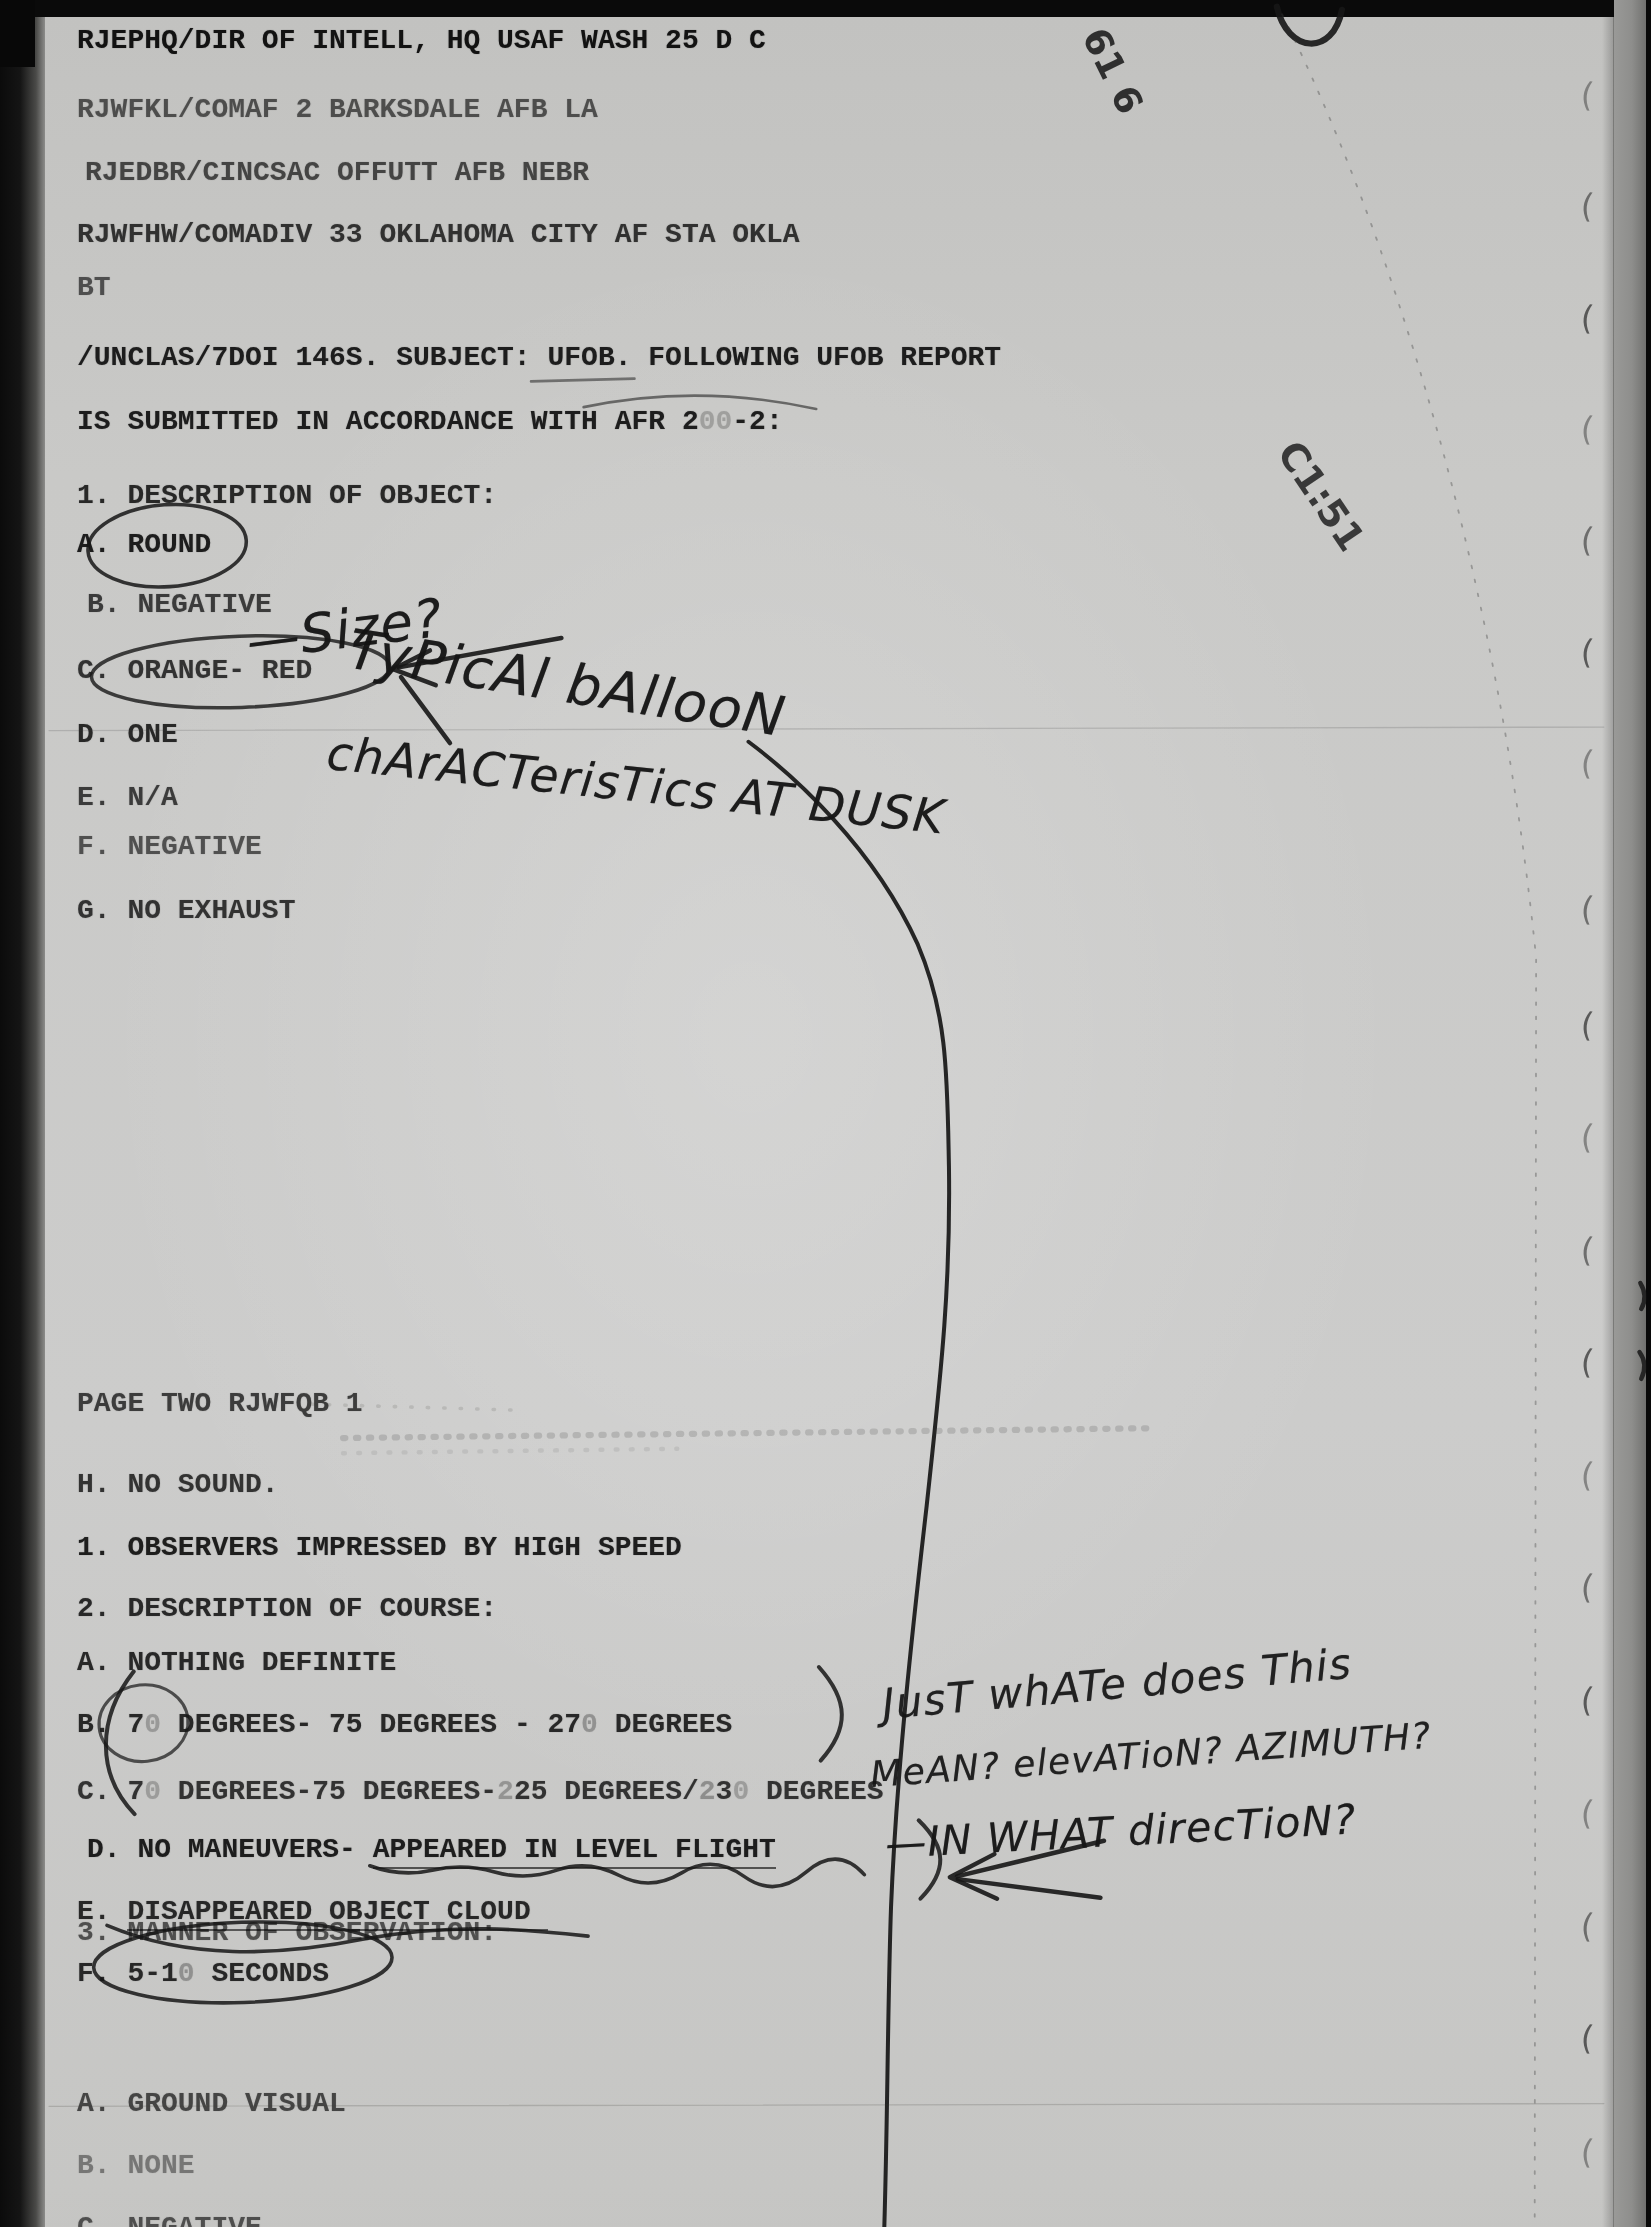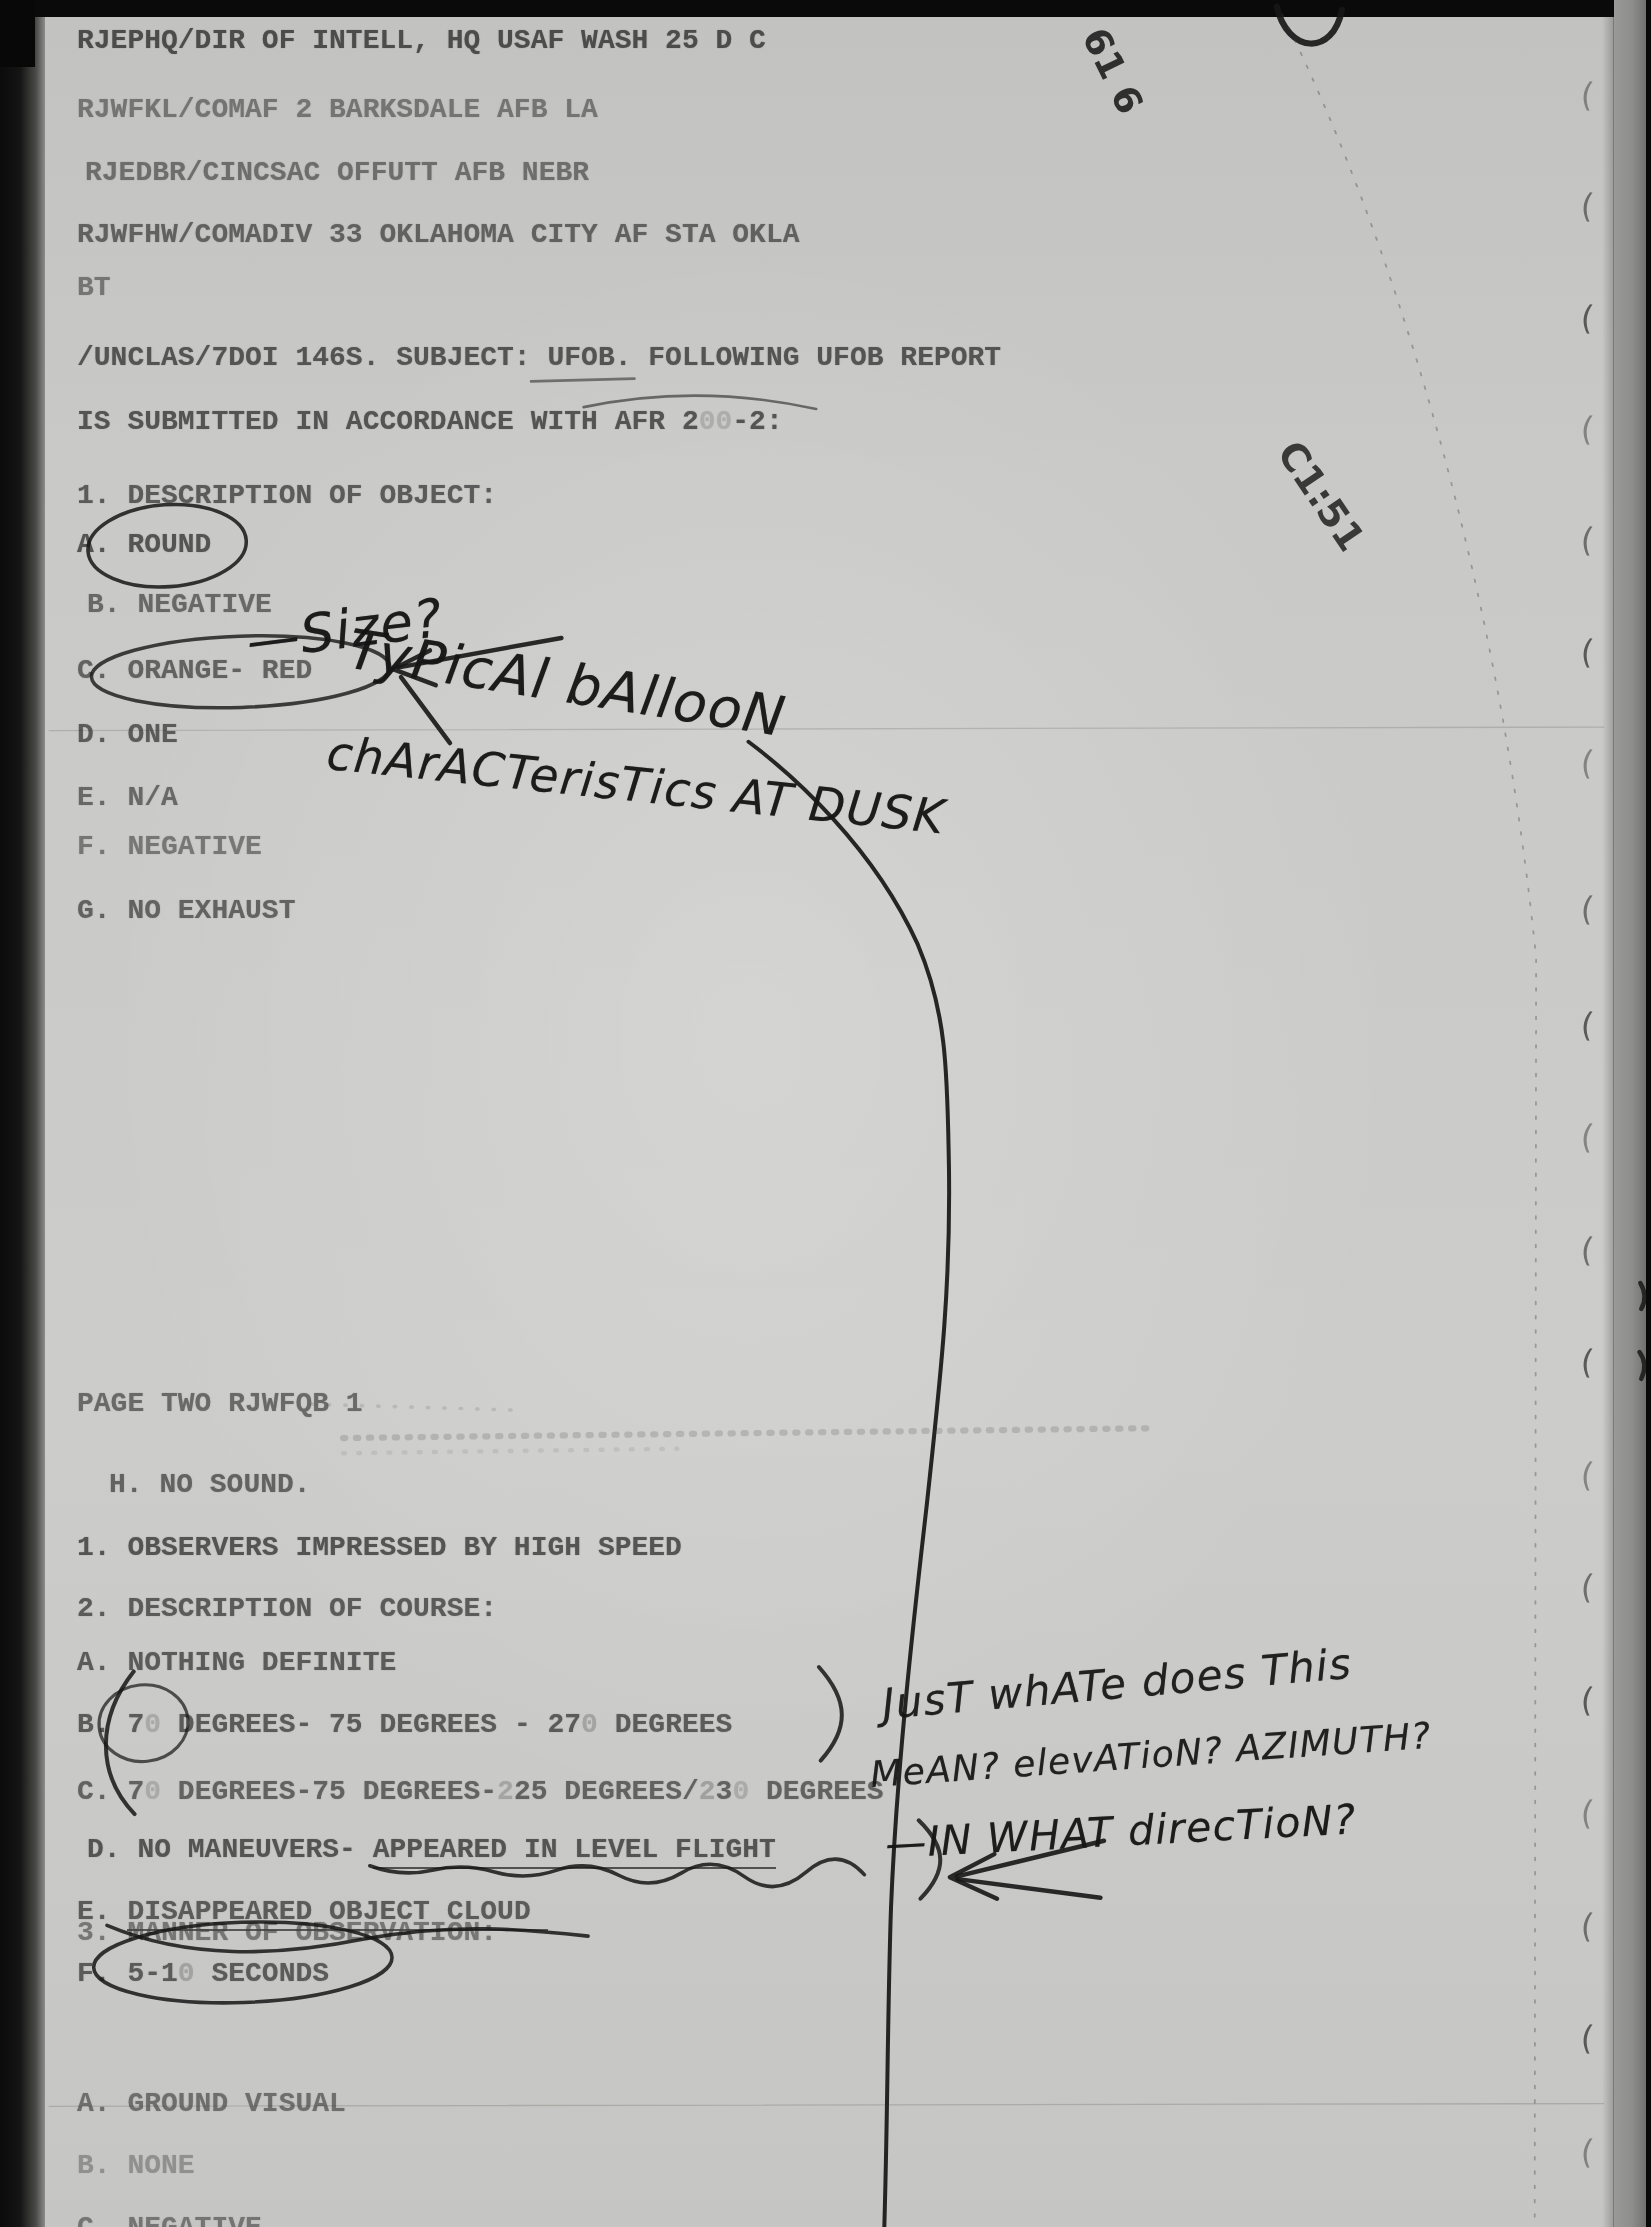--- a/index.html
+++ b/index.html
@@ -15,21 +15,21 @@
          background:linear-gradient(90deg,#0b0b0b 0%,#151515 45%,#4a4a48 80%,#8c8c8a 100%);}
   .edge-top{position:absolute;left:0;top:0;width:1614px;height:17px;background:#0a0a0a;}
   .blotch-topleft{position:absolute;left:0;top:0;width:35px;height:67px;background:#080808;}
   .edge-right-band{position:absolute;left:1613px;top:0;width:34px;height:2595px;
          background:linear-gradient(90deg,#9a9a98 0%,#8e8e8c 55%,#6f6f6d 100%);}
   .edge-right-black{position:absolute;left:1646px;top:0;width:6.2px;height:2595px;background:#090909;}
   .paper-right-shadow{position:absolute;left:1602px;top:16px;width:11.6px;height:2553px;
          background:linear-gradient(90deg,rgba(0,0,0,0),rgba(0,0,0,.22));}
 
   .typed{position:absolute;font-family:"Liberation Mono","DejaVu Sans Mono",monospace;
-         font-weight:700;font-size:28px;line-height:31px;color:#404040;white-space:pre;
+         font-weight:700;font-size:28px;line-height:31px;color:#000000;white-space:pre;
          letter-spacing:0;text-shadow:0 0 1.3px rgba(30,30,30,.40);}
   .typed span.u{border-bottom:2.7px solid rgba(25,25,25,.8);padding-bottom:2.2px;}
   .hw{position:absolute;font-family:"DejaVu Sans",sans-serif;font-style:italic;
       color:#131313;white-space:pre;letter-spacing:1.3px;transform-origin:left top;
       text-shadow:0 0 0.9px rgba(15,15,15,.45);}
   .edgemark{position:absolute;font-family:"DejaVu Sans Mono",monospace;font-size:33px;
       color:#1b1b1b;opacity:.55;transform:rotate(6deg);}
   .cornermark{position:absolute;font-family:"DejaVu Sans",sans-serif;font-weight:700;
       color:#161616;transform-origin:left top;white-space:pre;}
   svg{position:absolute;left:0;top:0;pointer-events:none;}
@@ -56,21 +56,21 @@
       <div class="typed" style="left: 77px; top: 406px; opacity: 0.85; text-align: center;"><span>IS SUBMITTED IN ACCORDANCE WITH AFR 2</span><span style="opacity: 0.25;">00</span><span>-2:</span></div>
       <div class="typed" style="left: 77px; top: 480px; opacity: 0.8;"><span>1. DESCRIPTION OF OBJECT:</span></div>
       <div class="typed" style="left: 77px; top: 529px; opacity: 0.85;"><span>A. ROUND</span></div>
       <div class="typed" style="left: 77px; top: 589px; opacity: 0.7; margin-left: 10px;"><span>B. NEGATIVE</span></div>
       <div class="typed" style="left: 77px; top: 655px; opacity: 0.75;"><span>C. ORANGE- RED</span></div>
       <div class="typed" style="left: 77px; top: 719px; opacity: 0.8; text-align: center;"><span>D. ONE</span></div>
       <div class="typed" style="left: 77px; top: 782px; opacity: 0.7;"><span>E. N/A</span></div>
       <div class="typed" style="left: 77px; top: 831px; opacity: 0.6;"><span>F. NEGATIVE</span></div>
       <div class="typed" style="left: 77px; top: 895px; opacity: 0.75;"><span>G. NO EXHAUST</span></div>
       <div class="typed" style="left: 77px; top: 1388px; opacity: 0.7;"><span>PAGE TWO RJWFQB 1</span></div>
-      <div class="typed" style="left: 77px; top: 1469px; opacity: 0.75; margin-left: 32px;"><span>H. NO SOUND.</span></div>
+      <div class="typed" style="left: 77px; top: 1469px; opacity: 0.75;"><span>H. NO SOUND.</span></div>
       <div class="typed" style="left: 77px; top: 1532px; opacity: 0.85;"><span>1. OBSERVERS IMPRESSED BY HIGH SPEED</span></div>
       <div class="typed" style="left: 77px; top: 1593px; opacity: 0.8;"><span>2. DESCRIPTION OF COURSE:</span></div>
       <div class="typed" style="left: 77px; top: 1647px; opacity: 0.8;"><span>A. NOTHING DEFINITE</span></div>
       <div class="typed" style="left: 77px; top: 1709px; opacity: 0.8;"><span>B. 7</span><span style="opacity: 0.3;">0</span><span> DEGREES- 75 DEGREES - 27</span><span style="opacity: 0.35;">0</span><span> DEGREES</span></div>
       <div class="typed" style="left: 77px; top: 1776px; opacity: 0.75;"><span>C. 7</span><span style="opacity: 0.3;">0</span><span> DEGREES-75 DEGREES-</span><span style="opacity: 0.35;">2</span><span>25 DEGREES/</span><span style="opacity: 0.4;">2</span><span>3</span><span style="opacity: 0.3;">0</span><span> DEGREES</span></div>
       <div class="typed" style="left: 77px; top: 1834px; opacity: 0.85; margin-left: 10px;"><span>D. NO MANEUVERS- </span><span class="u">APPEARED IN LEVEL FLIGHT</span></div>
       <div class="typed" style="left: 77px; top: 1896px; opacity: 0.8;"><span>E. </span><span class="u">DISAPPEARED OBJECT CLOUD </span></div>
       <div class="typed" style="left: 77px; top: 1958px; opacity: 0.8;"><span>F. 5-1</span><span style="opacity: 0.35;">0</span><span> SECONDS</span></div>
       <div class="typed" style="left: 77px; top: 1917px; opacity: 0.6;"><span>3. MANNER OF OBSERVATION:</span></div>
       <div class="typed" style="left: 77px; top: 2088px; opacity: 0.65;"><span>A. GROUND VISUAL</span></div>

